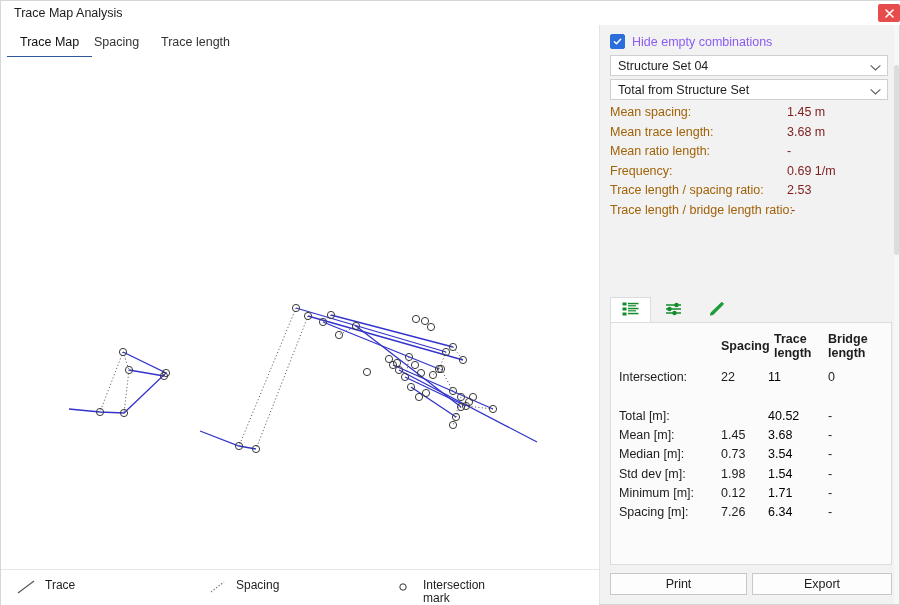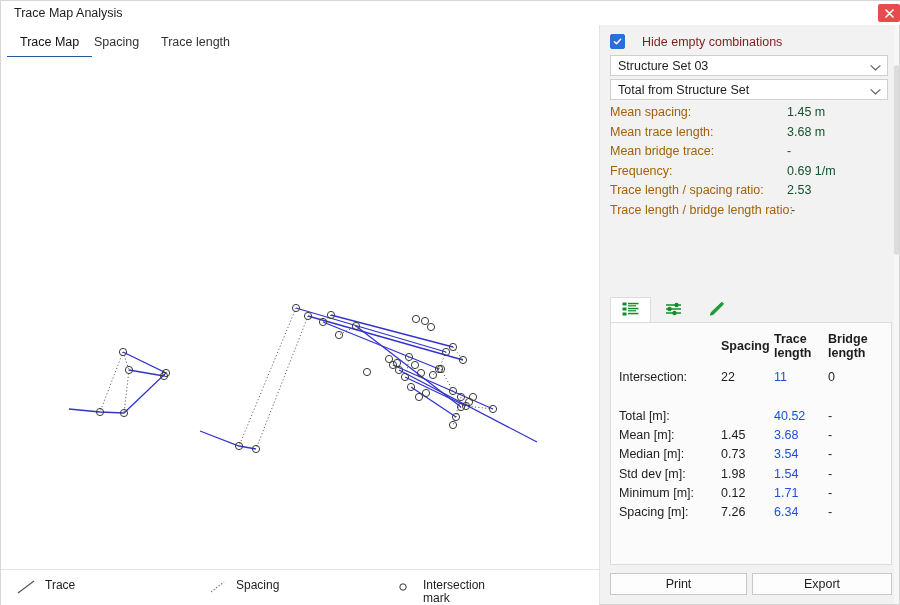--- a/index.html
+++ b/index.html
@@ -42,54 +42,54 @@
   .legend-0{left:14px;}
   .legend-1{left:205px;}
   .legend-2{left:392px;}
   .legend-gl{width:24px;height:16px;flex:0 0 24px;}
   .legend-label{margin-left:6px;font-size:12px;color:#1d1d1d;line-height:13px;max-width:90px;}
 
   
   .chk-row{position:absolute;left:10px;top:9px;display:flex;align-items:center;cursor:pointer;}
   .chk-box{width:13px;height:13px;background:#2b6ed9;border:1px solid #2b6ed9;border-radius:2px;
            display:flex;align-items:center;justify-content:center;flex:0 0 13px;}
-  .chk-label{margin-left:17px;font-size:12.5px;color:#7f1d1d;white-space:nowrap;}
+  .chk-label{margin-left:7px;font-size:12.5px;color:#8b5cf6;white-space:nowrap;}
 
   .combo{position:absolute;left:10px;width:278px;height:21px;background:#ffffff;border:1px solid #cfcfcf;
          box-sizing:border-box;cursor:pointer;}
   .combo-1{top:30px;}
   .combo-2{top:54px;}
   .combo-text{position:absolute;left:7px;top:3px;font-size:12.5px;color:#1d1d1d;white-space:nowrap;}
   .combo-arrow{position:absolute;right:6px;top:5px;}
 
   .sumlist{position:absolute;left:10px;top:80px;width:282px;}
   .sumrow{position:relative;height:19.5px;white-space:nowrap;}
   .sum-k{position:absolute;left:0;top:0;font-size:12.5px;color:#a16207;}
-  .sum-v{position:absolute;left:177px;top:0;font-size:12.5px;color:#14532d;}
+  .sum-v{position:absolute;left:177px;top:0;font-size:12.5px;color:#7f1d1d;}
   .sum-v.wide{left:181px;}
 
   
   .itabs{position:absolute;left:10px;top:272px;width:282px;height:26px;}
   .itab{position:absolute;top:0;width:41px;height:26px;box-sizing:border-box;display:flex;
         align-items:center;justify-content:center;cursor:pointer;border:1px solid transparent;}
   .itab.active{background:#ffffff;border:1px solid #dcdcdc;border-bottom:1px solid #ffffff;}
   .itab-0{left:0;}
   .itab-1{left:43px;}
   .itab-2{left:86px;}
 
   .statpanel{position:absolute;left:10px;top:297px;width:282px;height:243px;background:#fbfbfb;
              border:1px solid #dcdcdc;box-sizing:border-box;overflow:hidden;}
   .st-head{position:absolute;top:10px;font-size:12.5px;font-weight:bold;color:#1d1d1d;line-height:13.5px;}
   .st-h0{left:110px;top:17px;}
   .st-h1{left:163px;}
   .st-h2{left:217px;}
   .st-row{position:absolute;left:0;width:282px;height:19.3px;}
   .st-lbl{position:absolute;left:8px;top:0;font-size:12.5px;color:#1d1d1d;white-space:nowrap;}
   .st-c0{position:absolute;left:110px;top:0;font-size:12.5px;color:#1d1d1d;}
-  .st-c1{position:absolute;left:163px;top:0;font-size:12.5px;color:#1d4ed8;}
+  .st-c1{position:absolute;left:157px;top:0;font-size:12.5px;color:#000000;}
   .st-c2{position:absolute;left:217px;top:0;font-size:12.5px;color:#1d1d1d;}
 
   
   .btn{position:absolute;top:548px;height:22px;background:#fdfdfd;border:1px solid #c8c8c8;box-sizing:border-box;
        font-size:12.5px;color:#1d1d1d;display:flex;align-items:center;justify-content:center;cursor:pointer;}
   .btn-print{left:10px;width:137px;}
   .btn-export{left:152px;width:140px;}
 
   
   .vscroll{position:absolute;right:0px;top:24px;width:5px;height:579px;background:#f7f7f7;cursor:pointer;}
@@ -223,21 +223,21 @@
     <div class="chk-row">
       <span class="chk-box">
         <svg width="9" height="9" viewBox="0 0 10 10" aria-hidden="true">
           <path d="M1.5 5.2 L3.9 7.6 L8.5 2.4" fill="none" stroke="#ffffff" stroke-width="1.6" stroke-linecap="round" stroke-linejoin="round"></path>
         </svg>
       </span>
       <span class="chk-label">Hide empty combinations</span>
     </div>
 
     <div class="combo combo-1">
-      <span class="combo-text">Structure Set 03</span>
+      <span class="combo-text">Structure Set 04</span>
       <span class="combo-arrow">
         <svg width="11" height="8" viewBox="0 0 12 8" aria-hidden="true">
           <path d="M1 1.5 L6 6.2 L11 1.5" fill="none" stroke="#5a5a5a" stroke-width="1.2" stroke-linecap="round"></path>
         </svg>
       </span>
     </div>
 
     <div class="combo combo-2">
       <span class="combo-text">Total from Structure Set</span>
       <span class="combo-arrow">
@@ -250,21 +250,21 @@
     <div class="sumlist">
       <div class="sumrow">
         <span class="sum-k">Mean spacing:</span>
         <span class="sum-v">1.45 m</span>
       </div>
       <div class="sumrow">
         <span class="sum-k">Mean trace length:</span>
         <span class="sum-v">3.68 m</span>
       </div>
       <div class="sumrow">
-        <span class="sum-k">Mean bridge trace:</span>
+        <span class="sum-k">Mean ratio length:</span>
         <span class="sum-v">-</span>
       </div>
       <div class="sumrow">
         <span class="sum-k">Frequency:</span>
         <span class="sum-v">0.69 1/m</span>
       </div>
       <div class="sumrow">
         <span class="sum-k">Trace length / spacing ratio:</span>
         <span class="sum-v">2.53</span>
       </div>

